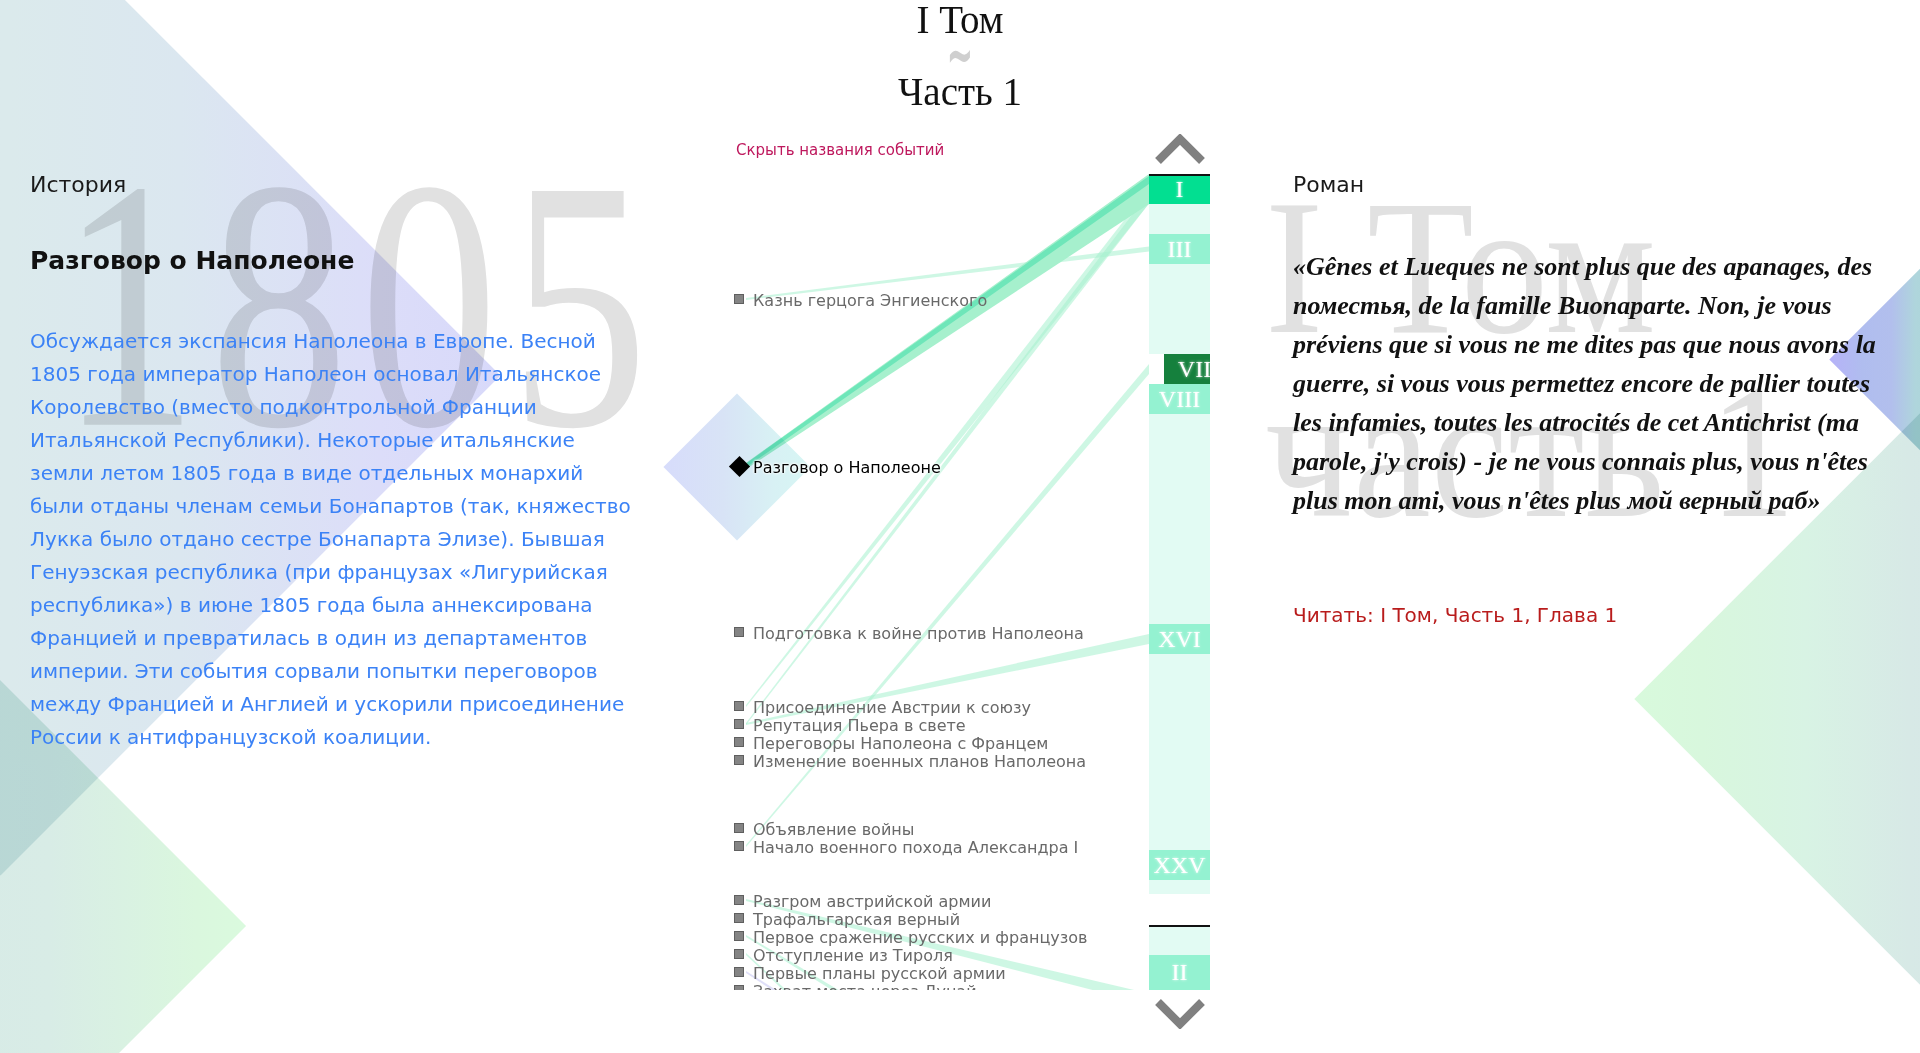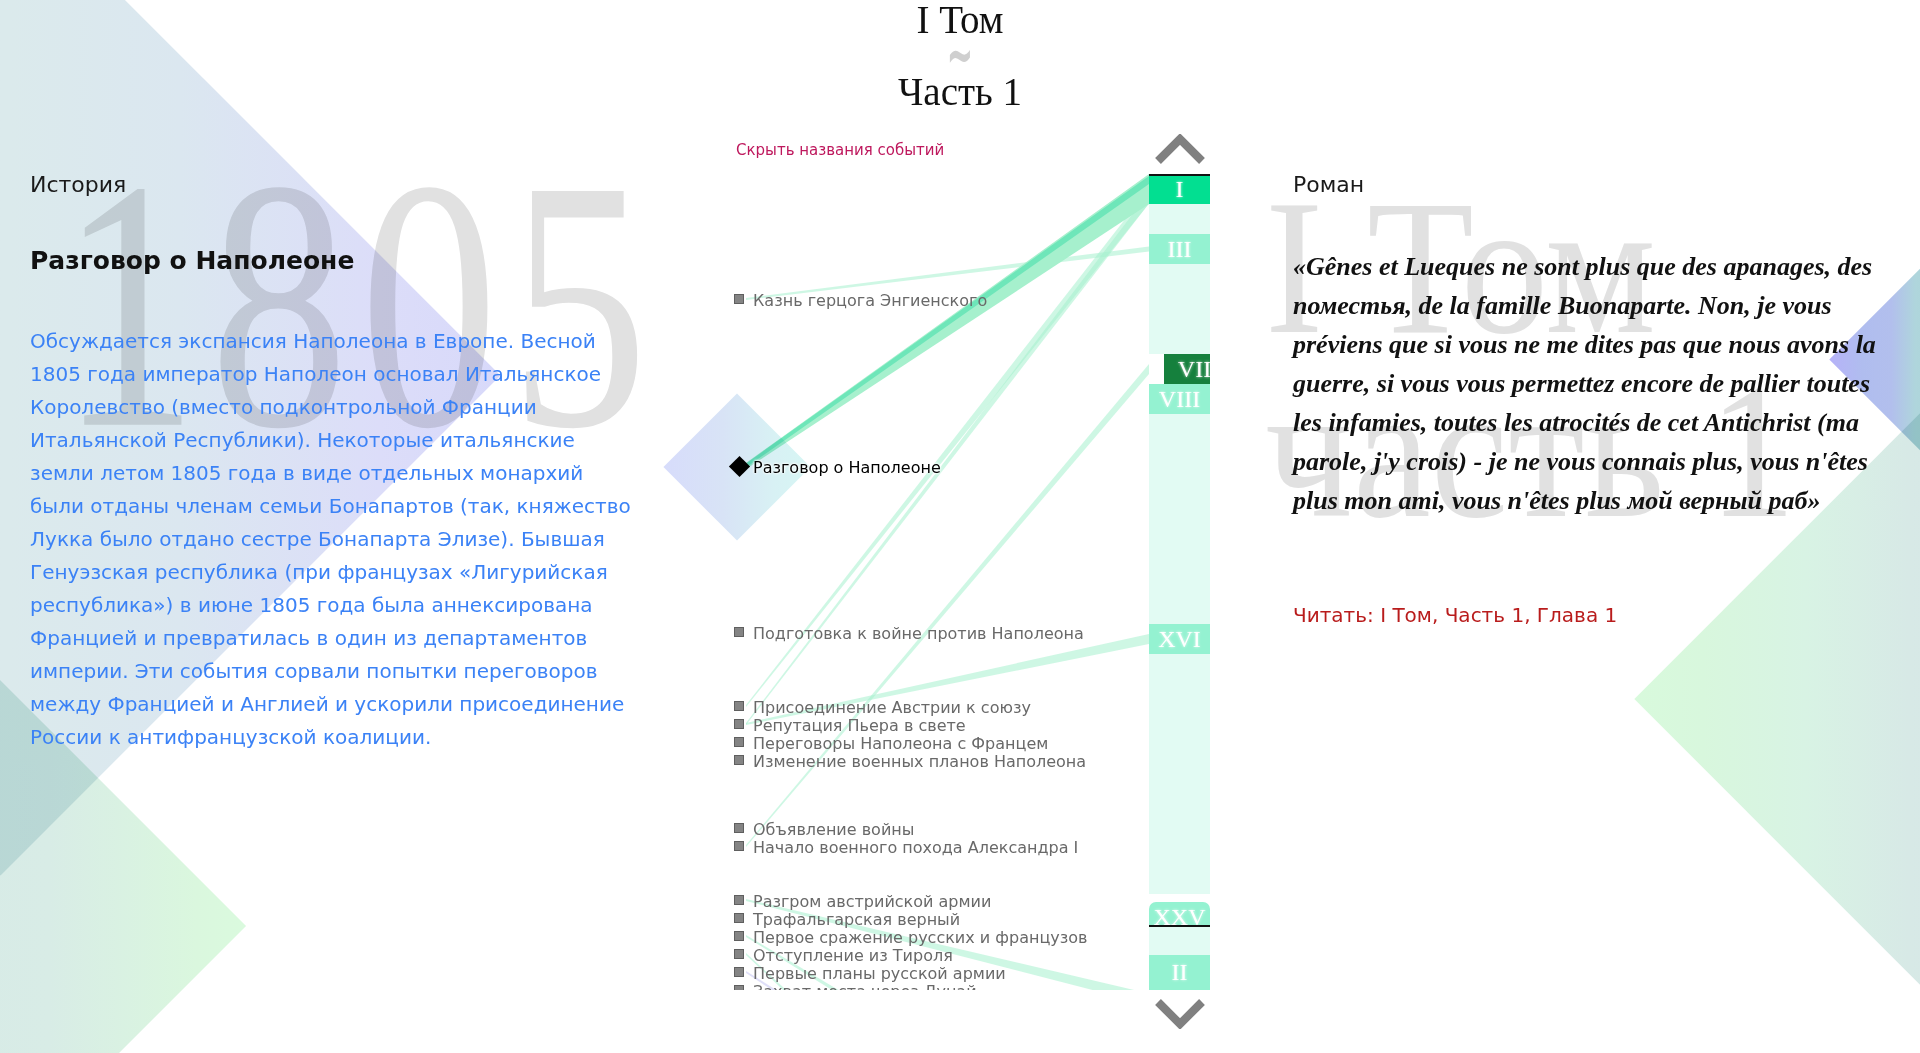--- a/index.html
+++ b/index.html
@@ -221,20 +221,20 @@
         <div class="chap" style="top: 420px; height: 30px; line-height: 30px; background: rgb(226, 251, 243);"></div>
         <div class="chap" style="top: 450px; height: 30px; line-height: 30px; background: rgb(148, 242, 209);">XVI</div>
         <div class="chap" style="top: 480px; height: 30px; line-height: 30px; background: rgb(226, 251, 243);"></div>
         <div class="chap" style="top: 510px; height: 30px; line-height: 30px; background: rgb(226, 251, 243);"></div>
         <div class="chap" style="top: 540px; height: 30px; line-height: 30px; background: rgb(226, 251, 243);"></div>
         <div class="chap" style="top: 570px; height: 30px; line-height: 30px; background: rgb(226, 251, 243);"></div>
         <div class="chap" style="top: 600px; height: 30px; line-height: 30px; background: rgb(226, 251, 243);"></div>
         <div class="chap" style="top: 630px; height: 30px; line-height: 30px; background: rgb(226, 251, 243);"></div>
         <div class="chap" style="top: 660px; height: 30px; line-height: 30px; background: rgb(226, 251, 243);"></div>
         <div class="chap" style="top: 690px; height: 30px; line-height: 30px; background: rgb(226, 251, 243);"></div>
-        <div class="chap" style="top: 728px; height: 30px; line-height: 30px; background: rgb(148, 242, 209); border-radius: 7px;">XXV</div>
+        <div class="chap" style="top: 676px; height: 30px; line-height: 30px; background: rgb(148, 242, 209);">XXV</div>
         <div class="chap" style="top: 753px; height: 28px; line-height: 28px; background: rgb(226, 251, 243);"></div>
         <div class="chap" style="top: 781px; height: 35px; line-height: 35px; background: rgb(148, 242, 209);">II</div>
         <div style="position: absolute; left: 0px; width: 61px; height: 2px; background: rgb(17, 17, 17); top: 0px;"></div>
         <div style="position: absolute; left: 0px; width: 61px; height: 2px; background: rgb(17, 17, 17); top: 751px;"></div>
       </div>
   </div>
 </div>
 
 </body></html>

